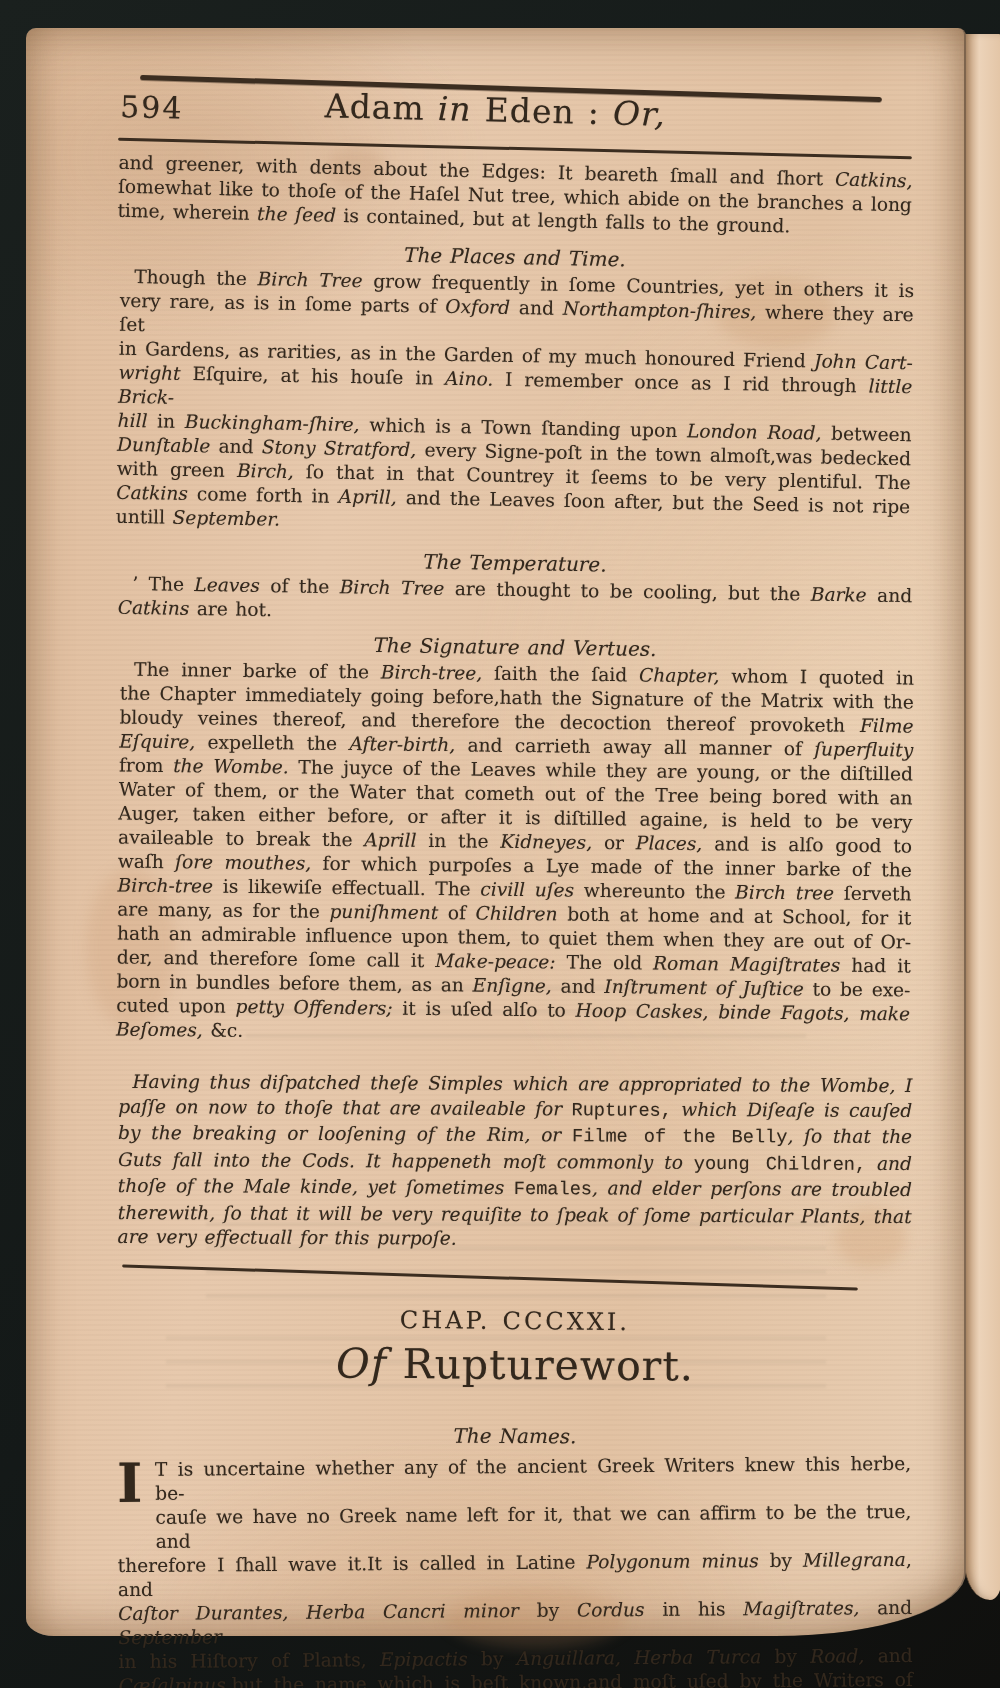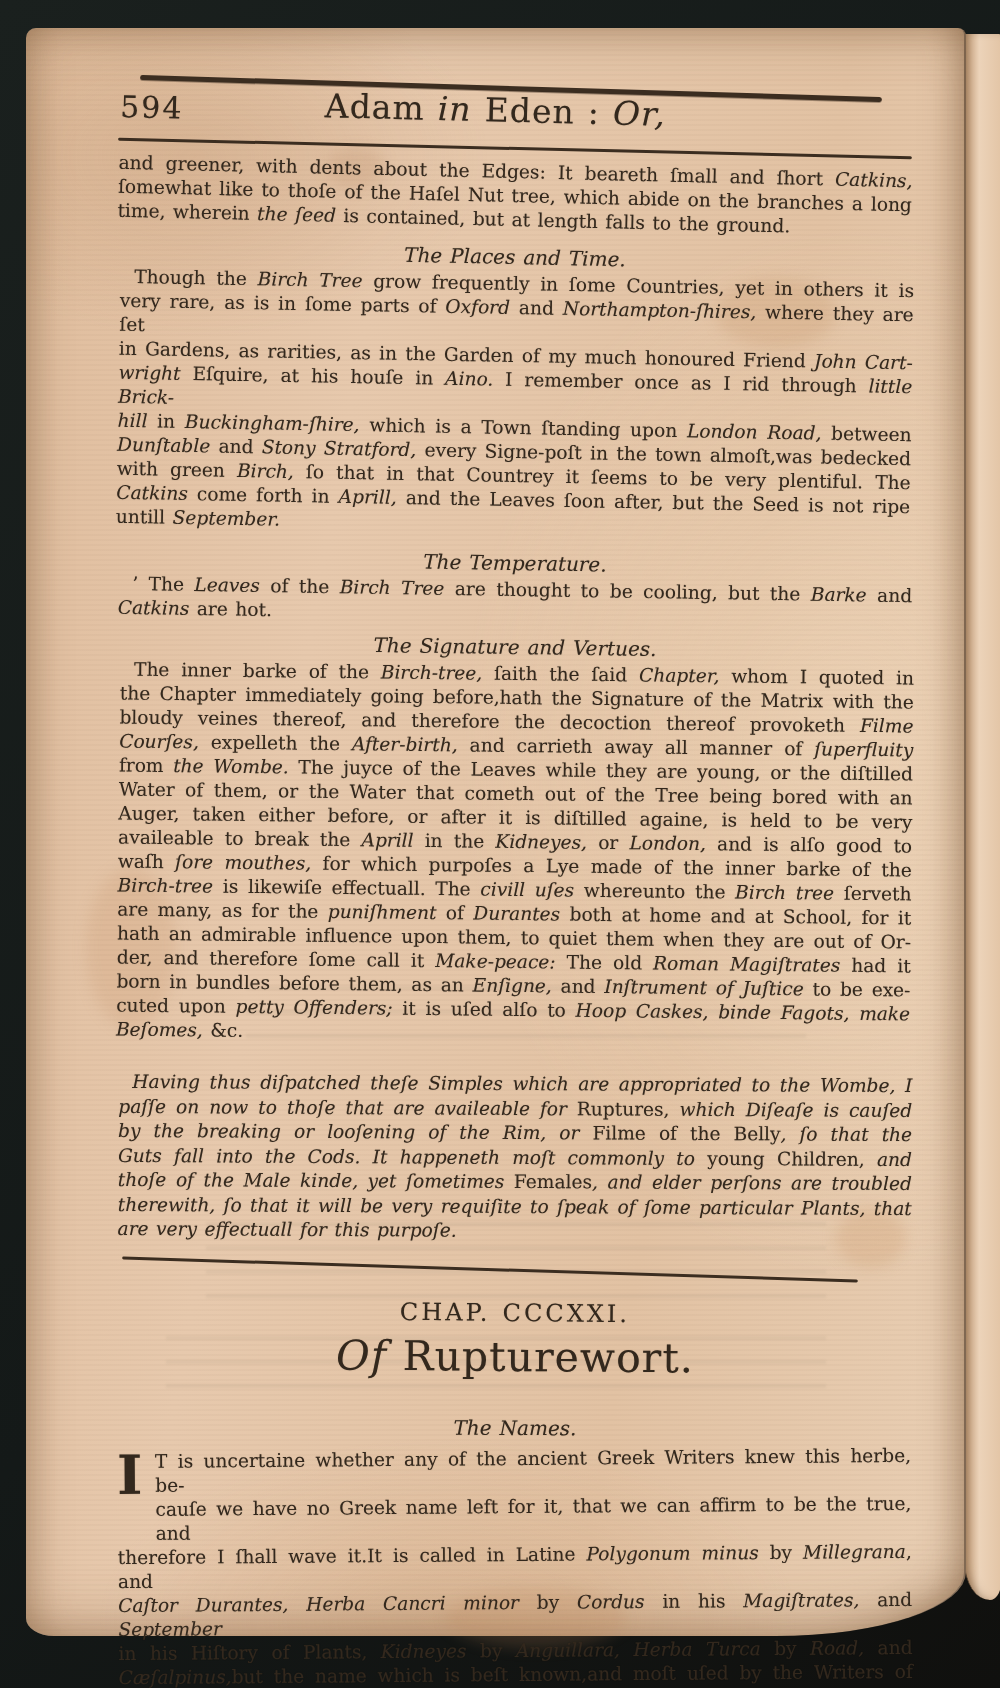--- a/index.html
+++ b/index.html
@@ -53,21 +53,21 @@
   .rule-thin{height:3px;width:100%;margin-top:2px;border-radius:2px;transform:rotate(1.35deg);}
 
   .para{}
   .pline{text-align:justify;text-align-last:justify;white-space:normal;}
   .pline.short{text-align-last:left;}
   .pline.first{text-indent:14px;}
   .it{font-style:italic;}
   .sec-heading{text-align:center;font-style:italic;font-size:20px;line-height:26px;}
   .italic-para{font-style:italic;line-height:24.5px;}
   .italic-para .it{font-style:italic;}
-  .italic-para .rm{font-style:normal;}
+  .italic-para .rm{font-style:normal;font-family:Liberation Mono, monospace;}
   .rule-mid{height:3px;width:736px;margin-left:4px;background:#3b2d20;border-radius:2px;}
   .chap-head{text-align:center;font-size:24px;letter-spacing:3px;}
   .chapter-title{text-align:center;font-size:41px;line-height:48px;letter-spacing:1px;}
   .has-dropcap{position:relative;}
   .dropcap{position:absolute;left:0;top:3px;font-size:54px;line-height:44px;font-weight:bold;}
   .pline.dc-ind{padding-left:38px;}
   .catchword{text-align:right;padding-right:6px;}
 </style>
 </head>
 <body>
@@ -113,28 +113,28 @@
           <div class="sec-heading" style="margin-top: 14px; transform: rotate(0.95deg);"><span class="it">The Temperature.</span></div>
           <div class="para" style="margin-top: 2px; transform: rotate(0.9deg);">
             <div class="pline first"><span>’ The </span><span class="it">Leaves</span><span> of the </span><span class="it">Birch Tree</span><span> are thought to be cooling, but the </span><span class="it">Barke</span><span> and</span></div>
             <div class="pline short"><span class="it">Catkins</span><span> are hot.</span></div>
           </div>
           <div class="sec-heading" style="margin-top: 8px; transform: rotate(0.8deg);"><span class="it">The Signature and Vertues.</span></div>
           <div class="para" style="margin-top: 2px; transform: rotate(0.65deg);">
             <div class="pline first"><span>The inner barke of the </span><span class="it">Birch-tree,</span><span> ſaith the ſaid </span><span class="it">Chapter,</span><span> whom I quoted in</span></div>
             <div class="pline"><span>the Chapter immediately going before,hath the Signature of the Matrix with the</span></div>
             <div class="pline"><span>bloudy veines thereof, and therefore the decoction thereof provoketh </span><span class="it">Filme</span></div>
-            <div class="pline"><span class="it">Courſes,</span><span> expelleth the </span><span class="it">After-birth,</span><span> and carrieth away all manner of </span><span class="it">ſuperfluity</span></div>
+            <div class="pline"><span class="it">Eſquire,</span><span> expelleth the </span><span class="it">After-birth,</span><span> and carrieth away all manner of </span><span class="it">ſuperfluity</span></div>
             <div class="pline"><span>from </span><span class="it">the Wombe.</span><span>  The juyce of the Leaves while they are young, or the diſtilled</span></div>
             <div class="pline"><span>Water of them, or the Water that cometh out of the Tree being bored with an</span></div>
             <div class="pline"><span>Auger, taken either before, or after it is diſtilled againe, is held to be very</span></div>
-            <div class="pline"><span>availeable to break the </span><span class="it">Aprill</span><span> in the </span><span class="it">Kidneyes,</span><span> or </span><span class="it">London,</span><span> and is alſo good to</span></div>
+            <div class="pline"><span>availeable to break the </span><span class="it">Aprill</span><span> in the </span><span class="it">Kidneyes,</span><span> or </span><span class="it">Places,</span><span> and is alſo good to</span></div>
             <div class="pline"><span>waſh </span><span class="it">ſore mouthes,</span><span> for which purpoſes a Lye made of the inner barke of the</span></div>
             <div class="pline"><span class="it">Birch-tree</span><span> is likewiſe effectuall.  The </span><span class="it">civill uſes</span><span> whereunto the </span><span class="it">Birch tree</span><span> ſerveth</span></div>
-            <div class="pline"><span>are many, as for the </span><span class="it">puniſhment</span><span> of </span><span class="it">Durantes</span><span> both at home and at School, for it</span></div>
+            <div class="pline"><span>are many, as for the </span><span class="it">puniſhment</span><span> of </span><span class="it">Children</span><span> both at home and at School, for it</span></div>
             <div class="pline"><span>hath an admirable influence upon them, to quiet them when they are out of Or-</span></div>
             <div class="pline"><span>der, and therefore ſome call it </span><span class="it">Make-peace:</span><span>  The old </span><span class="it">Roman Magiſtrates</span><span> had it</span></div>
             <div class="pline"><span>born in bundles before them, as an </span><span class="it">Enſigne,</span><span> and </span><span class="it">Inſtrument of Juſtice</span><span> to be exe-</span></div>
             <div class="pline"><span>cuted upon </span><span class="it">petty Offenders;</span><span> it is uſed alſo to </span><span class="it">Hoop Caskes, binde Fagots, make</span></div>
             <div class="pline short"><span class="it">Beſomes,</span><span> &amp;c.</span></div>
           </div>
           <div class="para italic-para" style="margin-top: 26px; transform: rotate(0.3deg);">
             <div class="pline first"><span class="it">Having thus diſpatched theſe Simples which are appropriated to the Wombe, I</span></div>
             <div class="pline"><span class="it">paſſe on now to thoſe that are availeable for </span><span class="rm">Ruptures,</span><span class="it"> which Diſeaſe is cauſed</span></div>
             <div class="pline"><span class="it">by the breaking or looſening of the Rim, or </span><span class="rm">Filme of the Belly</span><span class="it">, ſo that the</span></div>
@@ -146,20 +146,20 @@
           <div class="rule-mid" style="margin-top: 24px; transform: rotate(1.8deg);"></div>
           <div class="chap-head" style="margin-top: 30px; transform: rotate(0.55deg);"><span>CHAP. CCCXXI.</span></div>
           <div class="chapter-title" style="margin-top: 8px; transform: rotate(0.45deg);"><span class="it">Of</span><span> Rupturewort.</span></div>
           <div class="sec-heading" style="margin-top: 34px; transform: rotate(0.25deg);"><span class="it">The Names.</span></div>
           <div class="para has-dropcap" style="margin-top: 6px; transform: rotate(-0.45deg);">
             <span class="dropcap">I</span>
             <div class="pline dc-ind"><span>T is uncertaine whether any of the ancient Greek Writers knew this herbe, be-</span></div>
             <div class="pline dc-ind"><span>cauſe we have no Greek name left for it, that we can affirm to be the true, and</span></div>
             <div class="pline"><span>therefore I ſhall wave it.It is called in Latine </span><span class="it">Polygonum minus</span><span> by </span><span class="it">Millegrana</span><span>, and</span></div>
             <div class="pline"><span class="it">Caſtor Durantes, Herba Cancri minor</span><span> by </span><span class="it">Cordus</span><span> in his </span><span class="it">Magiſtrates,</span><span> and </span><span class="it">September</span></div>
-            <div class="pline"><span>in his Hiſtory of Plants, </span><span class="it">Kidneyes</span><span> by </span><span class="it">Anguillara, Herba Turca</span><span> by </span><span class="it">Road,</span><span> and</span></div>
+            <div class="pline"><span>in his Hiſtory of Plants, </span><span class="it">Epipactis</span><span> by </span><span class="it">Anguillara, Herba Turca</span><span> by </span><span class="it">Road,</span><span> and</span></div>
             <div class="pline"><span class="it">Cæſalpinus,</span><span>but the name which is beſt known,and moſt uſed by the Writers of this</span></div>
           </div>
           <div class="catchword" style="margin-top: 0px; transform: rotate(-0.5deg);">preſent</div>
         </div>
     </div>
   </div>
 </div>
 
 </body></html>

